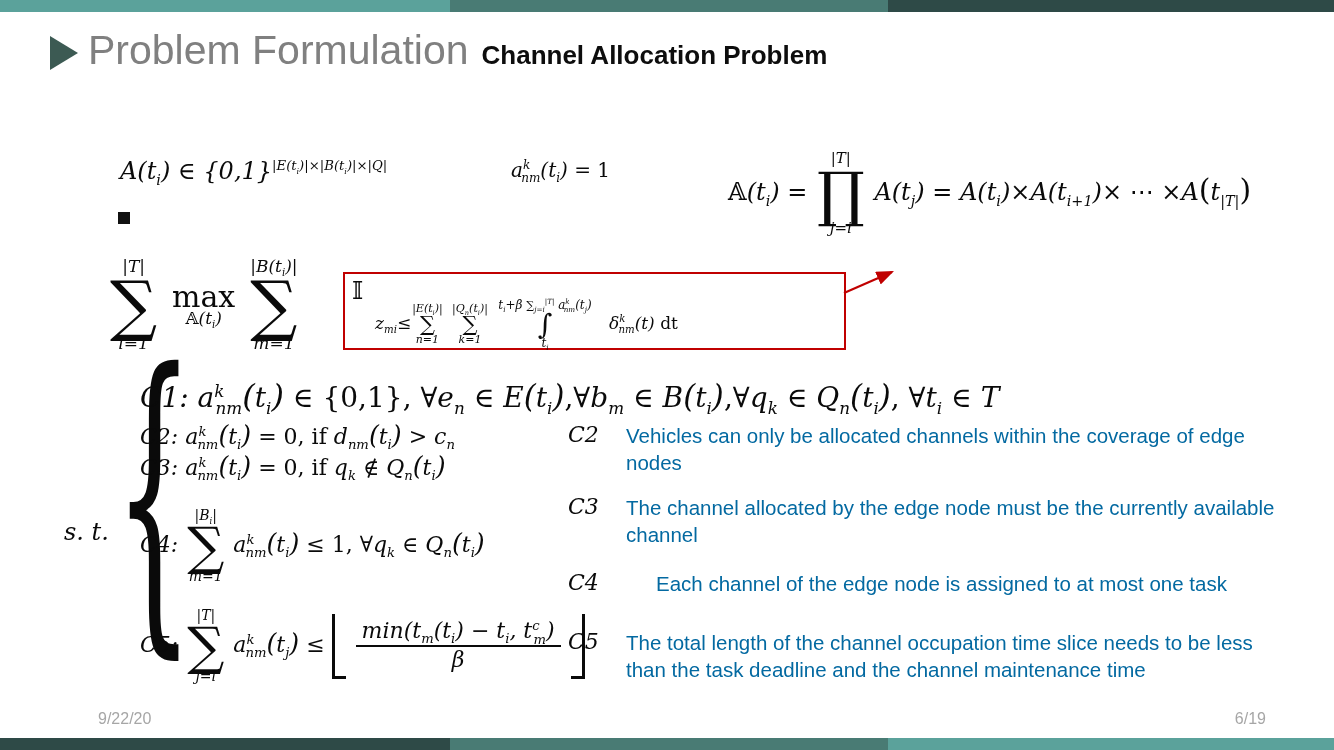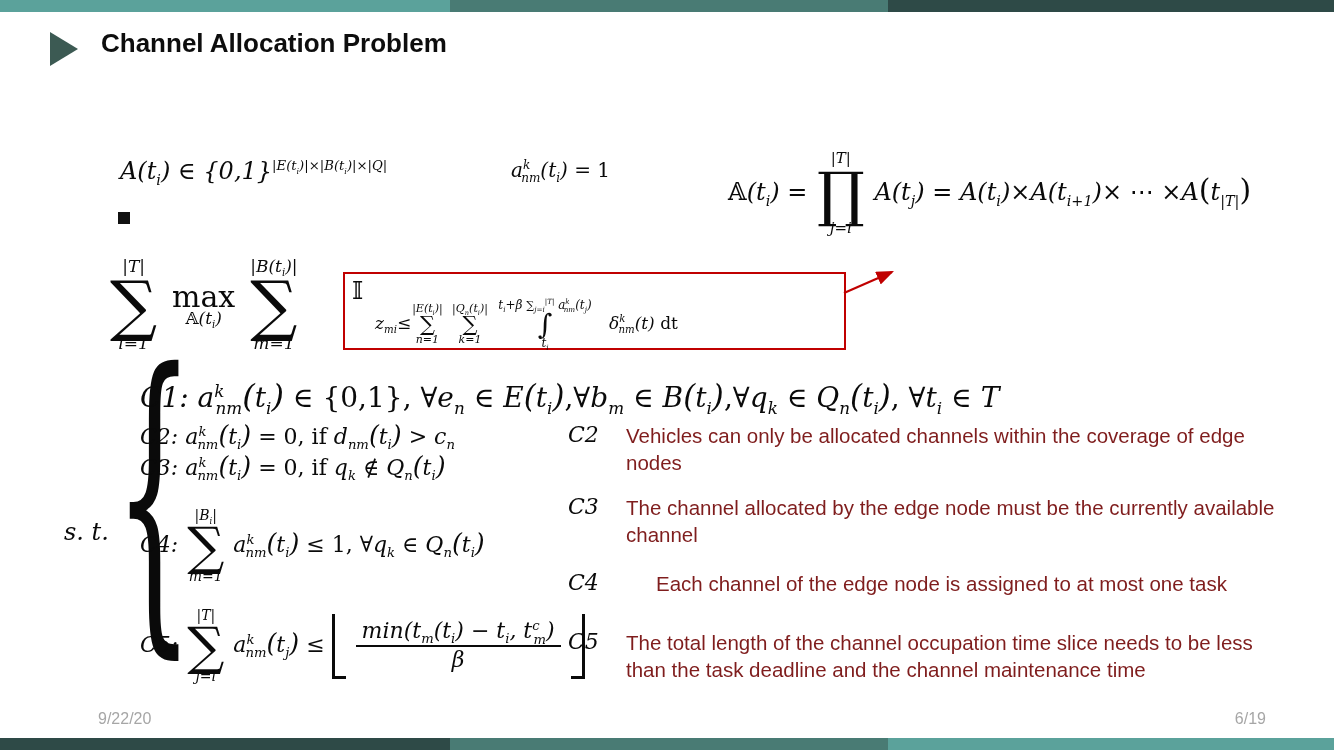--- a/index.html
+++ b/index.html
@@ -181,21 +181,21 @@
   .exp-tag {
     font-family: "DejaVu Serif", "Liberation Serif", serif;
     font-style: italic;
     font-size: 22px;
     color: #0a0a0a;
     width: 58px;
     flex: 0 0 58px;
   }
   .exp-text {
     font-size: 20.5px;
-    color: #7f1d1d;
+    color: #0369a1;
     line-height: 1.33;
     width: 660px;
   }
 
   
   .foot {
     position: absolute;
     font-size: 16px;
     color: #a6a6a6;
   }
@@ -208,20 +208,21 @@
 <div id="slide">
 
   <div class="bar" id="topbar">
     <div class="seg" style="left:0;width:450px;background:#5ba29b;"></div>
     <div class="seg" style="left:450px;width:438px;background:#497b74;"></div>
     <div class="seg" style="left:888px;width:446px;background:#2e4a47;"></div>
   </div>
 
   <div id="title-row">
     <div id="tri"></div>
+    <div id="title-main">Problem Formulation</div>
     <div id="title-sub">Channel Allocation Problem</div>
   </div>
 
 
   <div class="math" style="left:120px;top:157px;font-size:24px;">
     A(t<sub>i</sub>) <span class="up">∈</span> {0,1}<sup style="font-size:0.55em;">|E(t<sub>i</sub>)|<span class="up">×</span>|B(t<sub>i</sub>)|<span class="up">×</span>|Q|</sup>
   </div>
 
   <div class="math" style="left:487px;top:158px;font-size:20px;margin-left:24px;">
     a<sup>k</sup><sub style="margin-left:-9px;">nm</sub>(t<sub>i</sub>) <span class="up">=</span> <span class="up">1</span>

